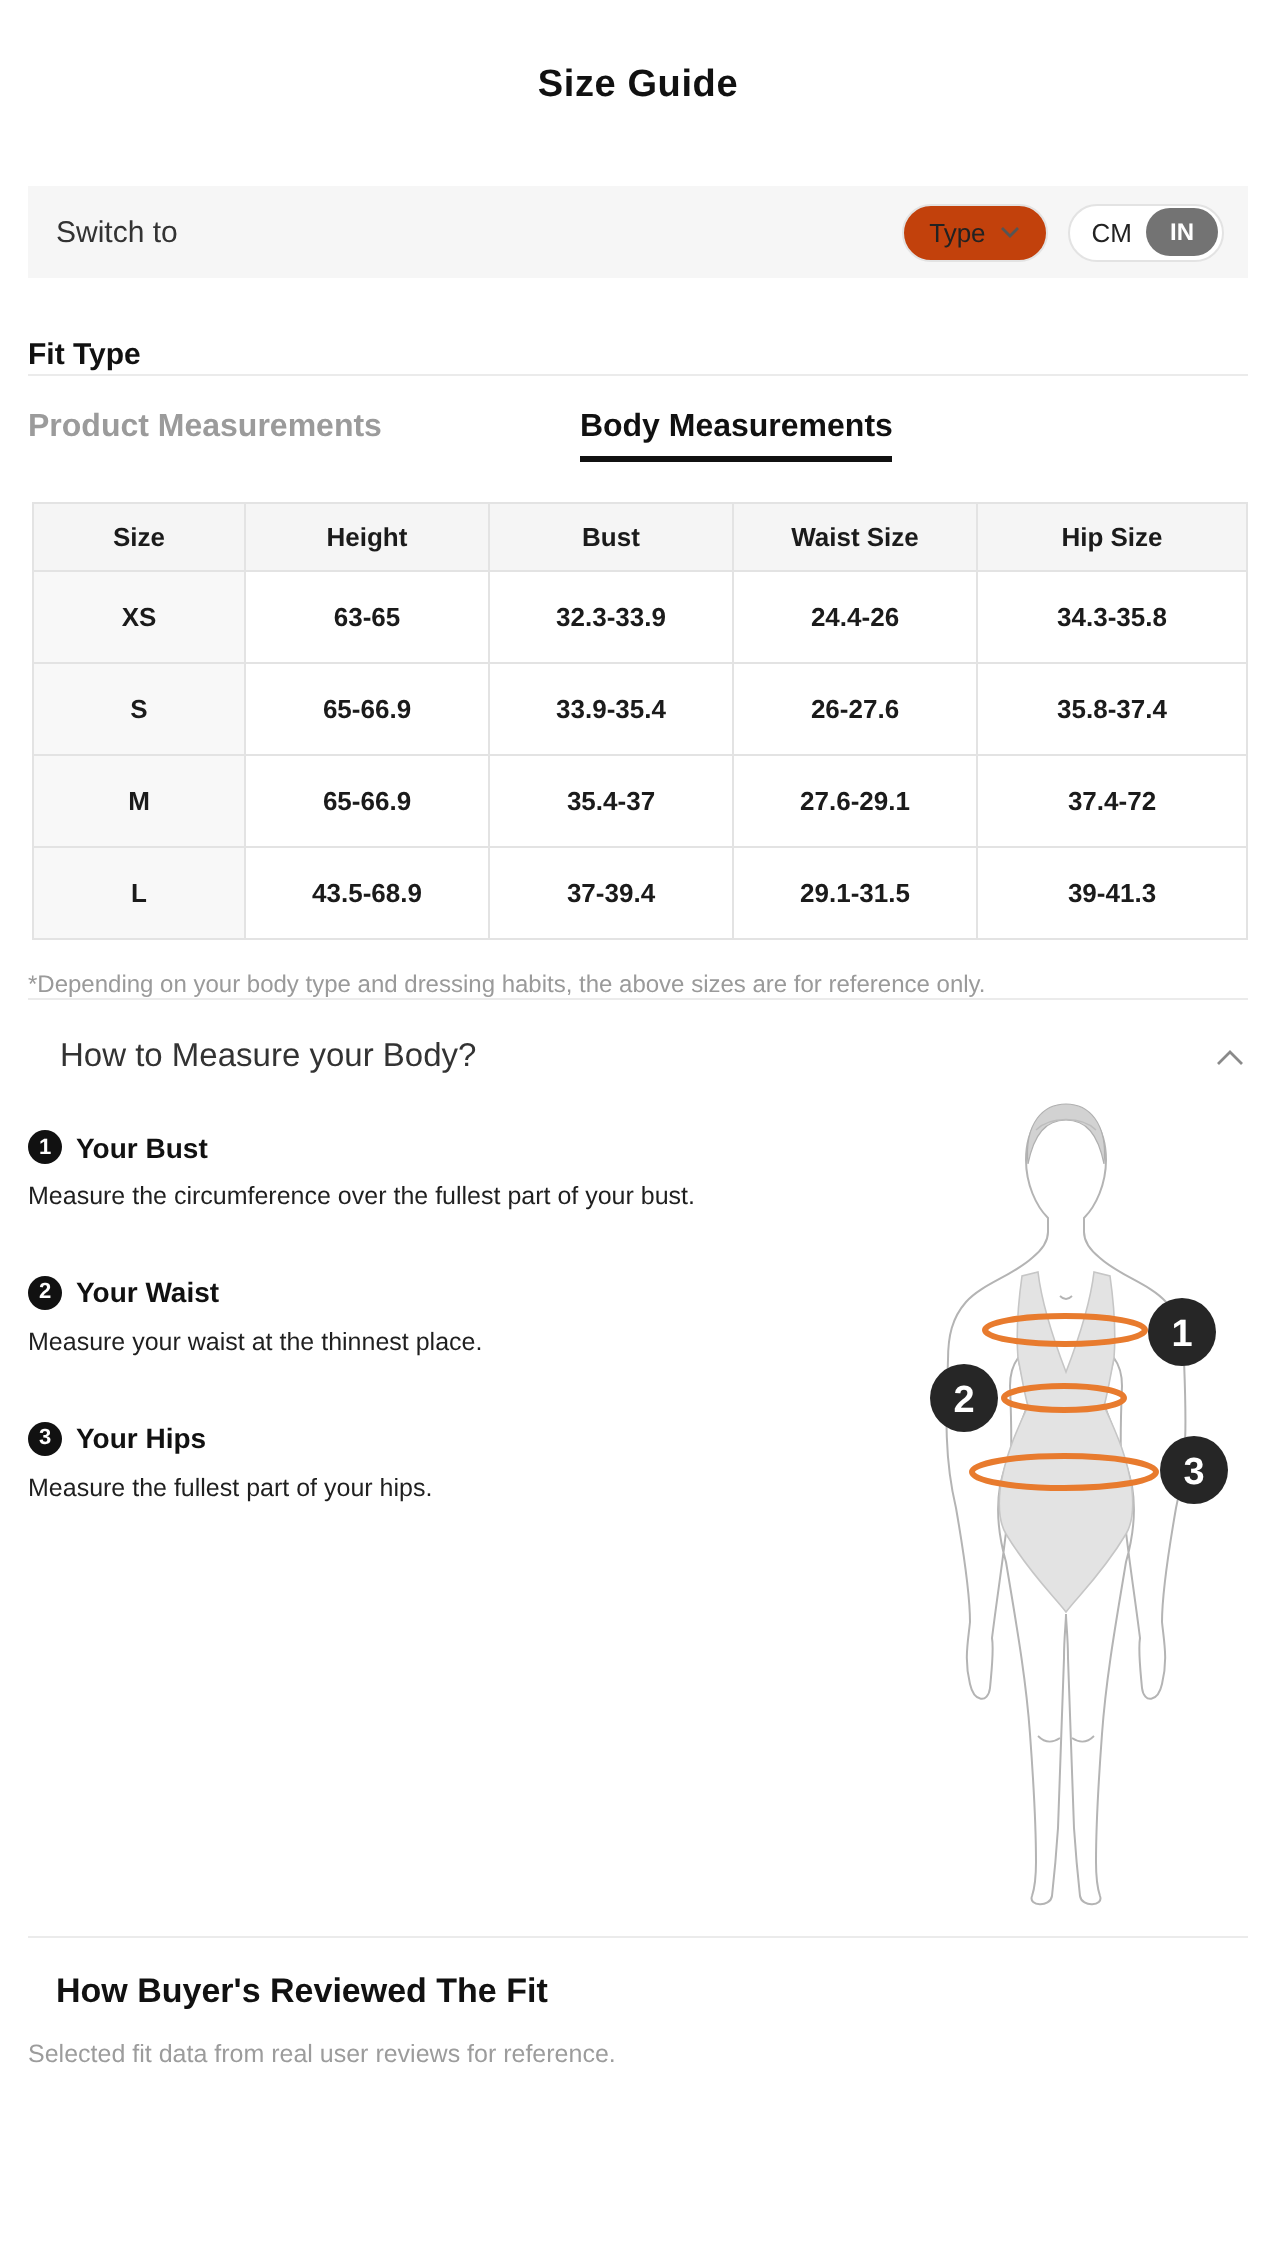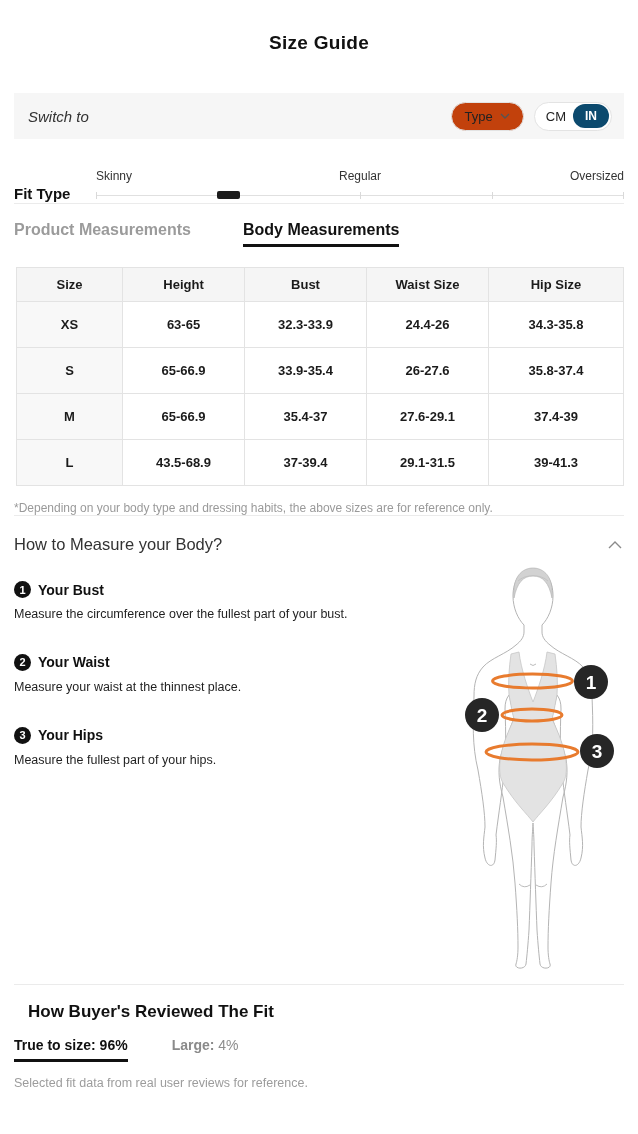--- a/index.html
+++ b/index.html
@@ -9,33 +9,33 @@
     font-family:"Liberation Sans", sans-serif; color:#222;
   }
   
   .page-title { margin-top:32px; text-align:center; font-size:19px; font-weight:700; letter-spacing:.3px; color:#111; }
 
   
   .switch-bar {
     margin:39px 14px 0; height:46px; background:#f6f6f6;
     display:flex; align-items:center; justify-content:space-between; padding:0 12px 0 14px;
   }
-  .switch-label { font-size:15px; color:#333;font-style:italic; }
+  .switch-label { font-size:15px; color:#333; }
   .switch-controls { display:flex; align-items:center; gap:10px; }
   .type-pill {
     background:#c2410c; border:1px solid #e3e3e3; border-radius:15px; height:29px;
     display:flex; align-items:center; gap:7px; padding:0 13px; font-size:13px; color:#222; cursor:pointer;
   }
   .unit-toggle {
     background:#fff; border:1px solid #e3e3e3; border-radius:15px; height:29px;
     display:flex; align-items:center; padding:2px 2px 2px 11px; gap:7px; cursor:pointer;
   }
   .unit-cm { font-size:13px; color:#222; }
   .unit-in {
-    background:#0c4a6e; color:#fff; border-radius:13px; height:24px; min-width:36px;
+    background:#737373; color:#fff; border-radius:13px; height:24px; min-width:36px;
     display:flex; align-items:center; justify-content:center; font-size:12px; font-weight:700;
   }
 
   
   .fit-row { display:flex; margin:30px 14px 0; }
   .fit-label { font-size:15px; font-weight:700; color:#111; width:66px; align-self:flex-end; padding-bottom:1px; }
   .slider { flex:1; margin-left:16px; position:relative; height:34px; }
   .slider-labels { position:absolute; top:0; left:0; right:0; height:15px; font-size:12px; color:#333; }
   .sl-left { position:absolute; left:0; }
   .sl-center { position:absolute; left:50%; transform:translateX(-50%); }
@@ -48,34 +48,34 @@
     background:#1c1c1c; border-radius:2px; cursor:pointer;
   }
 
   hr.div { border:none; border-top:1px solid #ebebeb; margin:0 14px; }
   .div1 { margin-top:25px; } .div2 { margin-top:13px; }
 
   
   .tabs { display:flex; gap:52px; margin:17px 14px 0; align-items:flex-start; }
   .tab { font-size:16px; font-weight:700; cursor:pointer; }
   .tab.inactive { color:#9b9b9b; }
-  .tab.active { color:#111; padding-bottom:5px; border-bottom:3px solid #111; }
+  .tab.active { color:#111; padding-bottom:5px; border-bottom:3px solid #111;margin-left:47px; }
 
   
   table.size-table { border-collapse:collapse; margin:20px 16px 0; width:608px; font-size:13px; }
   .size-table th, .size-table td { border:1px solid #e3e3e3; text-align:center; vertical-align:middle;font-weight:bold; }
   .size-table th { height:34px; background:#f5f5f5; font-weight:700; color:#1b1b1b; }
   .size-table td { height:46px; color:#1b1b1b; background:#fff; }
   .size-table td.size-cell { font-weight:700; background:#f8f8f8; }
 
   .footnote { margin:15px 14px 0; font-size:12px; color:#9a9a9a; }
 
   
   .measure { margin:0 14px; position:relative; height:468px; }
-  .measure-head { padding-top:19px; display:flex; justify-content:space-between; align-items:center; }
+  .measure-head { padding-top:19px; display:flex; justify-content:space-between; align-items:center;margin-left:16px; }
   .measure-title { font-size:16.5px; font-weight:400; color:#333; }
   .collapse-btn { background:none; border:none; cursor:pointer; padding:2px; display:flex; }
   .steps { margin-top:27px; width:385px; }
   .step { margin-bottom:31px; }
   .step-title-row { display:flex; align-items:center; gap:7px; }
   .num-badge {
     width:17px; height:17px; border-radius:50%; background:#111; color:#fff;
     font-size:11px; font-weight:700; display:flex; align-items:center; justify-content:center;
   }
   .step-title { font-size:14px; font-weight:700; color:#111; }
@@ -109,33 +109,20 @@
     </button>
     <div class="unit-toggle">
       <span class="unit-cm">CM</span>
       <span class="unit-in">IN</span>
     </div>
   </div>
 </div>
 
 <div class="fit-row">
   <span class="fit-label">Fit Type</span>
-  <div class="slider">
-    <div class="slider-labels">
-      <span class="sl-left">Skinny</span>
-      <span class="sl-center">Regular</span>
-      <span class="sl-right">Oversized</span>
-    </div>
-    <div class="track"></div>
-    <div class="tick t0"></div>
-    <div class="tick t50"></div>
-    <div class="tick t75"></div>
-    <div class="tick t100"></div>
-    <div class="handle"></div>
-  </div>
 </div>
 
 <hr class="div div1">
 
 <div class="tabs">
   <span class="tab inactive">Product Measurements</span>
   <span class="tab active">Body Measurements</span>
 </div>
 
 <table class="size-table">
@@ -161,21 +148,21 @@
       <td>65-66.9</td>
       <td>33.9-35.4</td>
       <td>26-27.6</td>
       <td>35.8-37.4</td>
     </tr>
     <tr>
       <td class="size-cell">M</td>
       <td>65-66.9</td>
       <td>35.4-37</td>
       <td>27.6-29.1</td>
-      <td>37.4-39</td>
+      <td>37.4-72</td>
     </tr>
     <tr>
       <td class="size-cell">L</td>
       <td>43.5-68.9</td>
       <td>37-39.4</td>
       <td>29.1-31.5</td>
       <td>39-41.3</td>
     </tr>
   </tbody>
 </table>
@@ -270,22 +257,14 @@
         <text x="152" y="193" text-anchor="middle" font-family="Liberation Sans, sans-serif" font-size="19" font-weight="bold" fill="#ffffff">3</text>
       </g>
     </svg>
   </div>
 </section>
 
 <hr class="div">
 
 <section class="review">
   <h2 class="review-title">How Buyer's Reviewed The Fit</h2>
-  <div class="stats">
-    <div class="stat selected">
-      <span class="stat-label">True to size</span><span class="stat-value">96%</span>
-    </div>
-    <div class="stat muted">
-      <span class="stat-label">Large</span><span class="stat-value">4%</span>
-    </div>
-  </div>
   <p class="review-note">Selected fit data from real user reviews for reference.</p>
 </section>
 
 </body></html>

